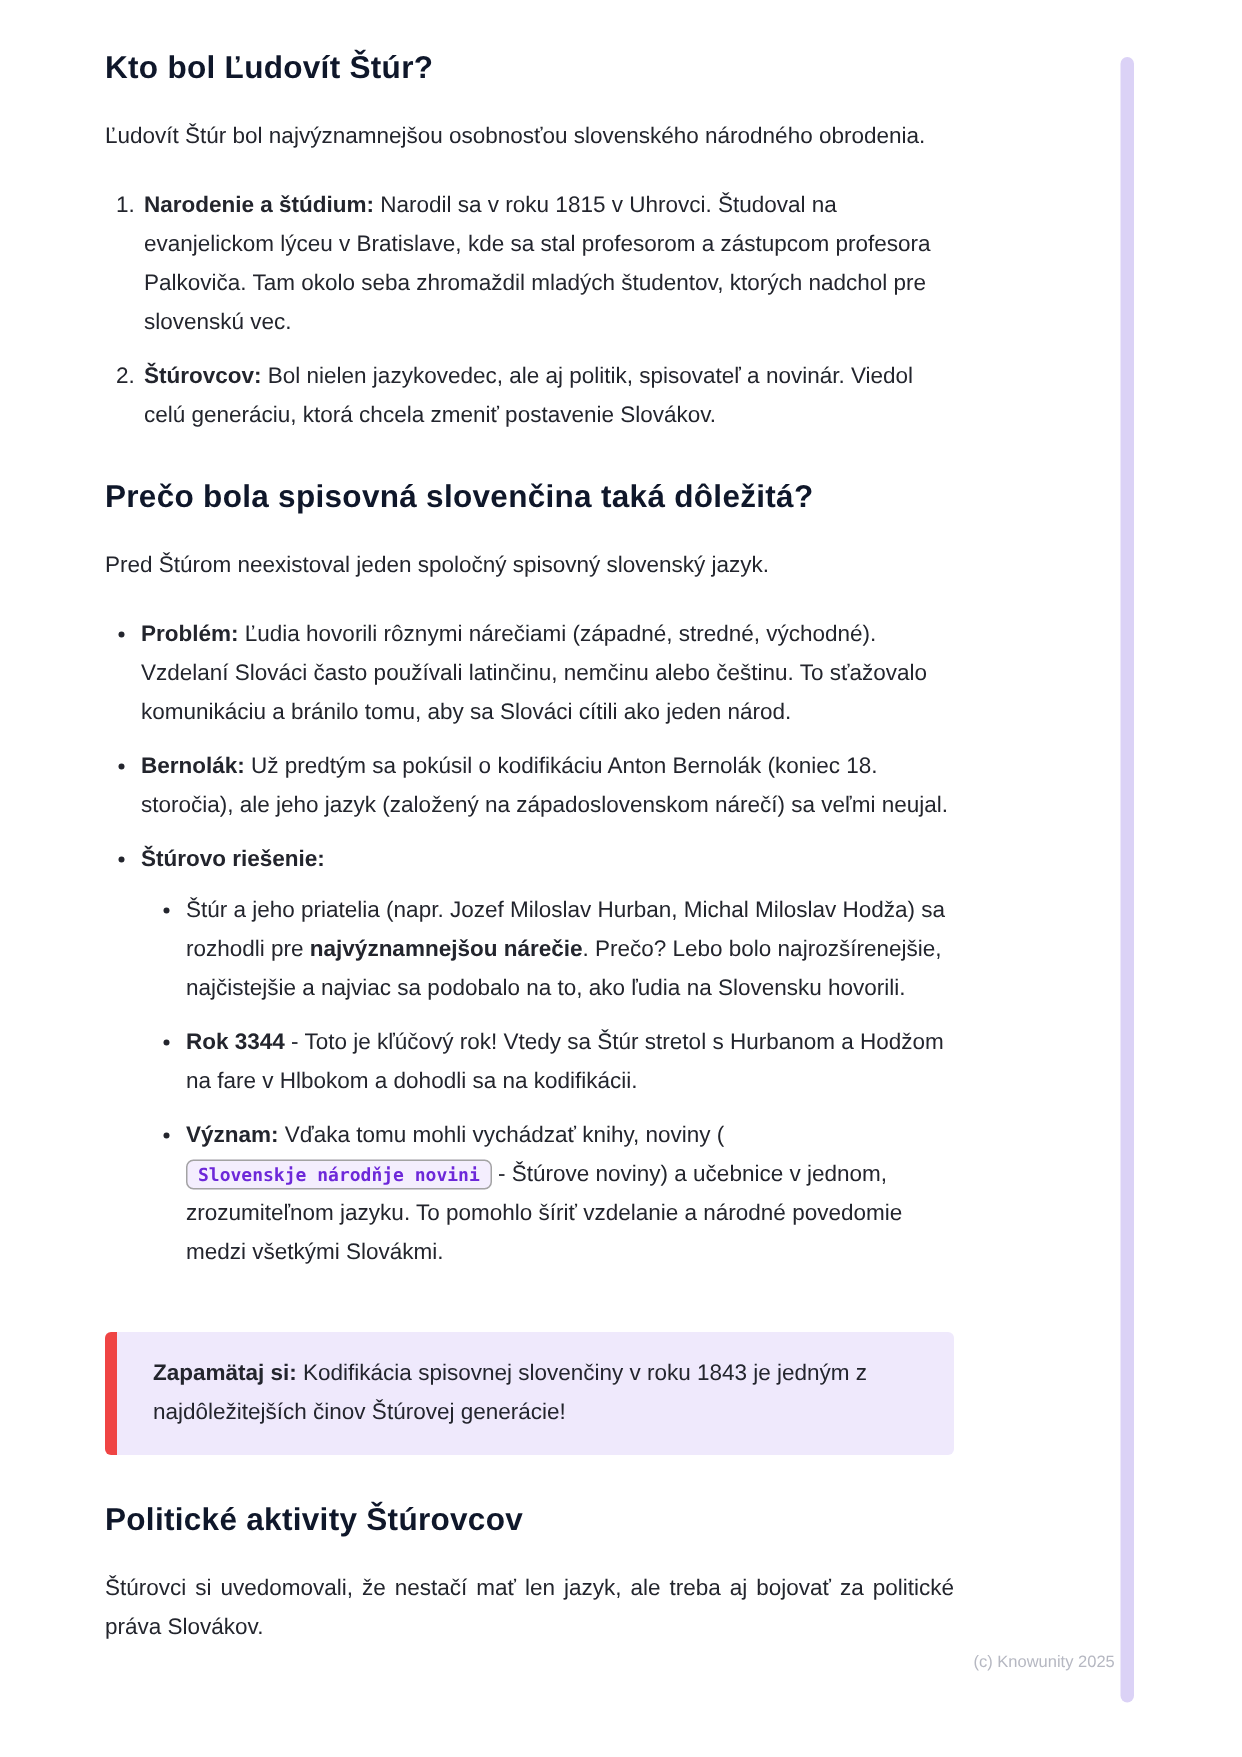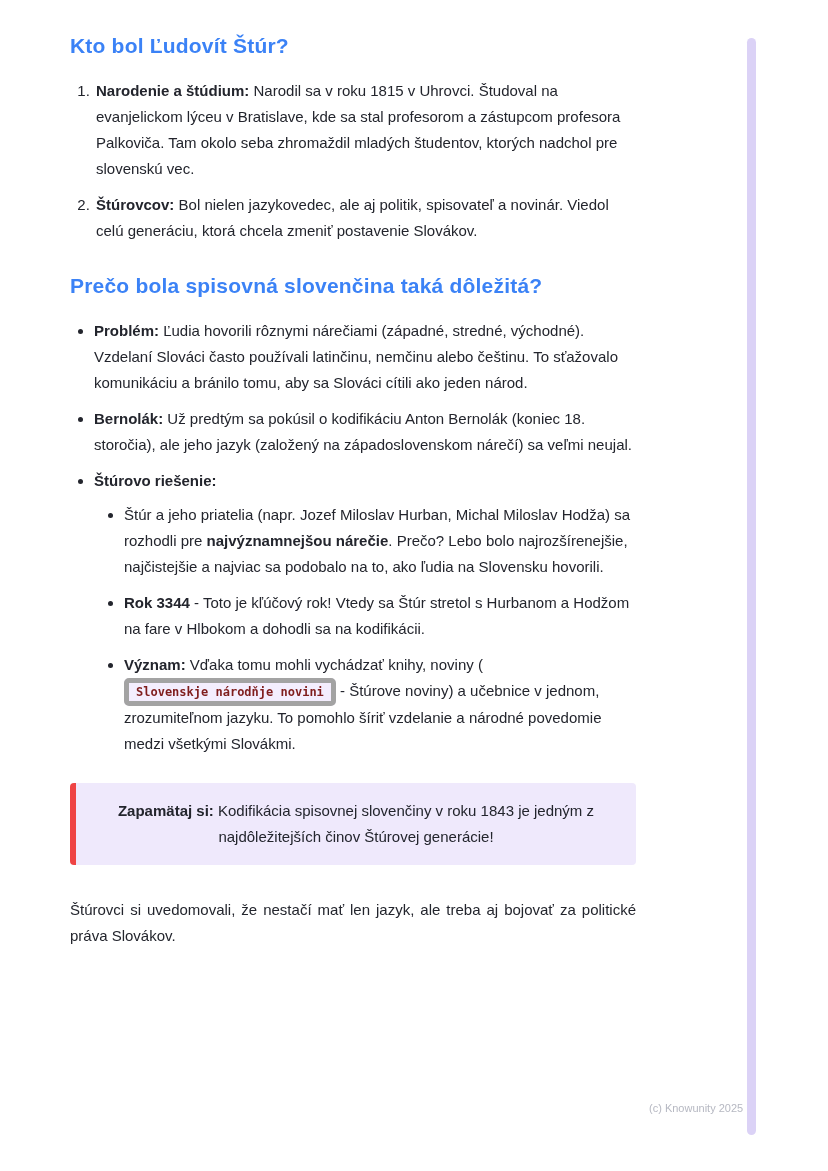--- a/index.html
+++ b/index.html
@@ -13,21 +13,21 @@
   }
   .content {
     position: absolute;
     left: 70px;
     top: 34px;
     width: 566px;
   }
   .doc-heading {
     font-size: 21px;
     font-weight: 700;
-    color: #3b82f6;
+    color: #0f172a;
     margin: 0 0 20px 0;
     letter-spacing: .2px;
   }
   .doc-heading.spaced { margin-top: 30px; }
   p.para {
     font-size: 15px;
     line-height: 26px;
     margin: 0 0 20px 0;
   }
   .justify { text-align: justify; }
@@ -52,38 +52,37 @@
     list-style: disc;
     font-size: 15px;
     line-height: 26px;
   }
   ul.nested > li { margin-bottom: 10px; }
   b.lbl { font-weight: 700; }
   code.inline-code {
     font-family: "DejaVu Sans Mono", monospace;
     font-size: 12px;
     font-weight: 700;
-    color: #7f1d1d;
+    color: #6d28d9;
     background: #f4eefe;
-    border: 5px solid #a3a3a3;
+    border: 1px solid #a3a3a3;
     border-radius: 5px;
     padding: 2px 7px;
     -webkit-box-decoration-break: clone;
     box-decoration-break: clone;
     white-space: nowrap;
   }
   .callout {
     background: #efe9fc;
-    border-left: 6px solid #ef4444;
+    border-left: 8px solid #ef4444;
     border-radius: 4px;
     padding: 15px 24px;
-    margin: 26px 0 32px 0;
+    margin: 40px 0 32px 0;
     font-size: 15px;
     line-height: 26px;
-    text-align: center;
   }
   .side-bar {
     position: absolute;
     left: 747px;
     top: 38px;
     width: 9px;
     height: 1097px;
     background: #dbd2f6;
     border-radius: 6px;
   }
@@ -95,30 +94,32 @@
     color: #b6b8c2;
   }
 </style>
 </head>
 <body>
 
 <div class="content">
 
   <h2 class="doc-heading">Kto bol Ľudovít Štúr?</h2>
 
+  <p class="para justify">Ľudovít Štúr bol najvýznamnejšou osobnosťou slovenského národného obrodenia.</p>
 
   <ol class="num-list">
     <li><b class="lbl">Narodenie a štúdium:</b>
       <span>Narodil sa v roku 1815 v Uhrovci. Študoval na evanjelickom lýceu v Bratislave, kde sa stal profesorom a zástupcom profesora Palkoviča. Tam okolo seba zhromaždil mladých študentov, ktorých nadchol pre slovenskú vec.</span></li>
     <li><b class="lbl">Štúrovcov:</b>
       <span>Bol nielen jazykovedec, ale aj politik, spisovateľ a novinár. Viedol celú generáciu, ktorá chcela zmeniť postavenie Slovákov.</span></li>
   </ol>
 
   <h2 class="doc-heading spaced">Prečo bola spisovná slovenčina taká dôležitá?</h2>
 
+  <p class="para">Pred Štúrom neexistoval jeden spoločný spisovný slovenský jazyk.</p>
 
   <ul class="bullet-list">
     <li><b class="lbl">Problém:</b>
       <span>Ľudia hovorili rôznymi nárečiami (západné, stredné, východné). Vzdelaní Slováci často používali latinčinu, nemčinu alebo češtinu. To sťažovalo komunikáciu a bránilo tomu, aby sa Slováci cítili ako jeden národ.</span></li>
     <li><b class="lbl">Bernolák:</b>
       <span>Už predtým sa pokúsil o kodifikáciu Anton Bernolák (koniec 18. storočia), ale jeho jazyk (založený na západoslovenskom nárečí) sa veľmi neujal.</span></li>
     <li><b class="lbl">Štúrovo riešenie:</b>
       <ul class="nested">
         <li><span>Štúr a jeho priatelia (napr. Jozef Miloslav Hurban, Michal Miloslav Hodža) sa rozhodli pre</span>
           <b class="lbl">najvýznamnejšou nárečie</b><span>. Prečo? Lebo bolo najrozšírenejšie, najčistejšie a najviac sa podobalo na to, ako ľudia na Slovensku hovorili.</span></li>
@@ -128,20 +129,21 @@
           <span>Vďaka tomu mohli vychádzať knihy, noviny (</span>
           <code class="inline-code">Slovenskje národňje novini</code>
           <span>- Štúrove noviny) a učebnice v jednom, zrozumiteľnom jazyku. To pomohlo šíriť vzdelanie a národné povedomie medzi všetkými Slovákmi.</span></li>
       </ul>
     </li>
   </ul>
 
   <div class="callout"><b class="lbl">Zapamätaj si:</b>
     <span>Kodifikácia spisovnej slovenčiny v roku 1843 je jedným z najdôležitejších činov Štúrovej generácie!</span></div>
 
+  <h2 class="doc-heading">Politické aktivity Štúrovcov</h2>
 
   <p class="para justify">Štúrovci si uvedomovali, že nestačí mať len jazyk, ale treba aj bojovať za politické práva Slovákov.</p>
 
 </div>
 
 <div class="side-bar"></div>
 
 <div class="watermark">(c) Knowunity 2025</div>
 
 </body></html>

